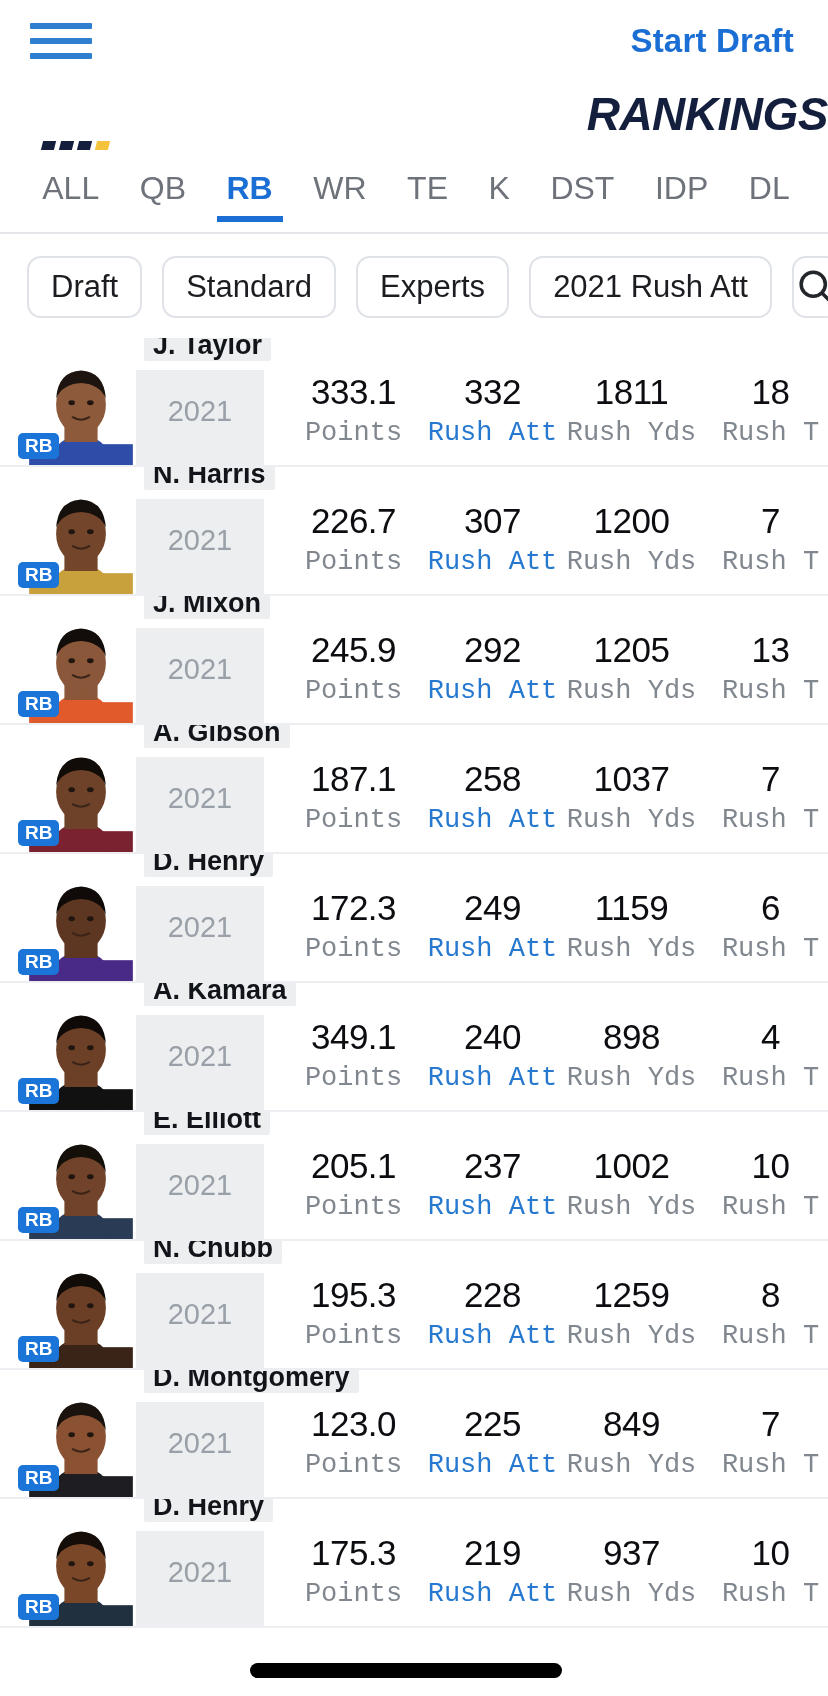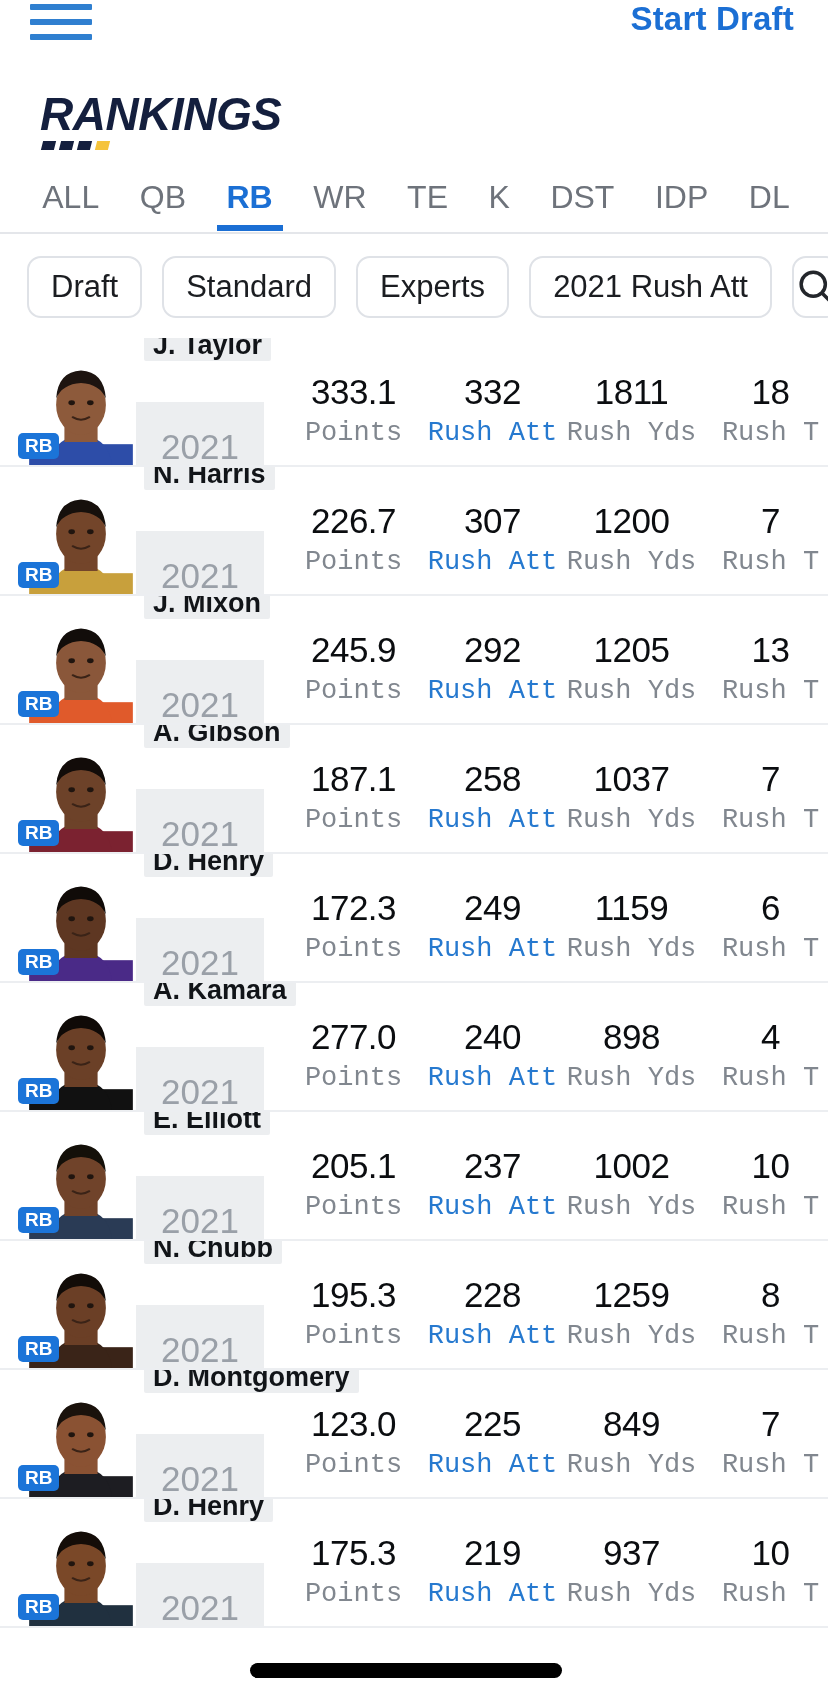--- a/index.html
+++ b/index.html
@@ -14,21 +14,21 @@
     position: relative;
     width: 828px;
     height: 1696px;
     background: #ffffff;
   }
 
   
   .topbar {
     height: 82px;
     display: flex;
-    align-items: flex-start;
+    align-items: center;
     justify-content: space-between;
     padding: 0 34px 0 30px;
   }
   .hamburger {
     width: 62px;
     height: 44px;
     display: flex;
     flex-direction: column;
     justify-content: space-between;
     padding: 4px 0;
@@ -46,20 +46,21 @@
     font-weight: bold;
     color: #1b6fd4;
     letter-spacing: 0.2px;
     white-space: nowrap;
   }
 
   
   .brand {
     padding: 8px 0 10px 40px;
     position: relative;
+    text-align: right;
   }
   .brand-title {
     font-family: "Liberation Sans", sans-serif;
     font-size: 46px;
     font-weight: bold;
     font-style: italic;
     color: #141f3e;
     letter-spacing: -0.5px;
     line-height: 1.05;
   }
@@ -75,21 +76,21 @@
     height: 9px;
     background: #141f3e;
     transform: skewX(-14deg);
   }
   .brand-dashes i.accent { background: #f5c33b; }
 
   
   .tabs {
     display: flex;
     align-items: flex-end;
-    padding: 10px 18px 3px 22px;
+    padding: 10px 18px 12px 22px;
     border-bottom: 2px solid #e4e6ea;
     height: 74px;
     gap: 0;
   }
   .tab {
     flex: 1 1 auto;
     text-align: center;
     font-size: 32px;
     color: #6e737b;
     padding-bottom: 13px;
@@ -206,23 +207,22 @@
     position: absolute;
     top: 32px;
     left: 0px;
     width: 128px;
     height: 97px;
     background: #eceef0;
     display: flex;
     align-items: flex-start;
     justify-content: center;
     padding-top: 25px;
-    font-size: 35px;
+    font-size: 29px;
     color: #9aa0a8;
-    margin-top: 32px;
   }
   .stats {
     display: flex;
     flex: 1 1 auto;
     padding-top: 36px;
   }
   .stat {
     width: 139px;
     flex: 0 0 139px;
     text-align: center;
@@ -514,21 +514,21 @@
             </svg>
           </div>
           <div class="pos-badge">RB</div>
         </div>
         <div class="nameblock">
           <div class="pname">A. Kamara</div>
           <div class="yearbox">2021</div>
         </div>
         <div class="stats">
           <div class="stat">
-            <div class="val">277.0</div>
+            <div class="val">349.1</div>
             <div class="lbl">Points</div>
           </div>
           <div class="stat highlight">
             <div class="val">240</div>
             <div class="lbl">Rush Att</div>
           </div>
           <div class="stat">
             <div class="val">898</div>
             <div class="lbl">Rush Yds</div>
           </div>

